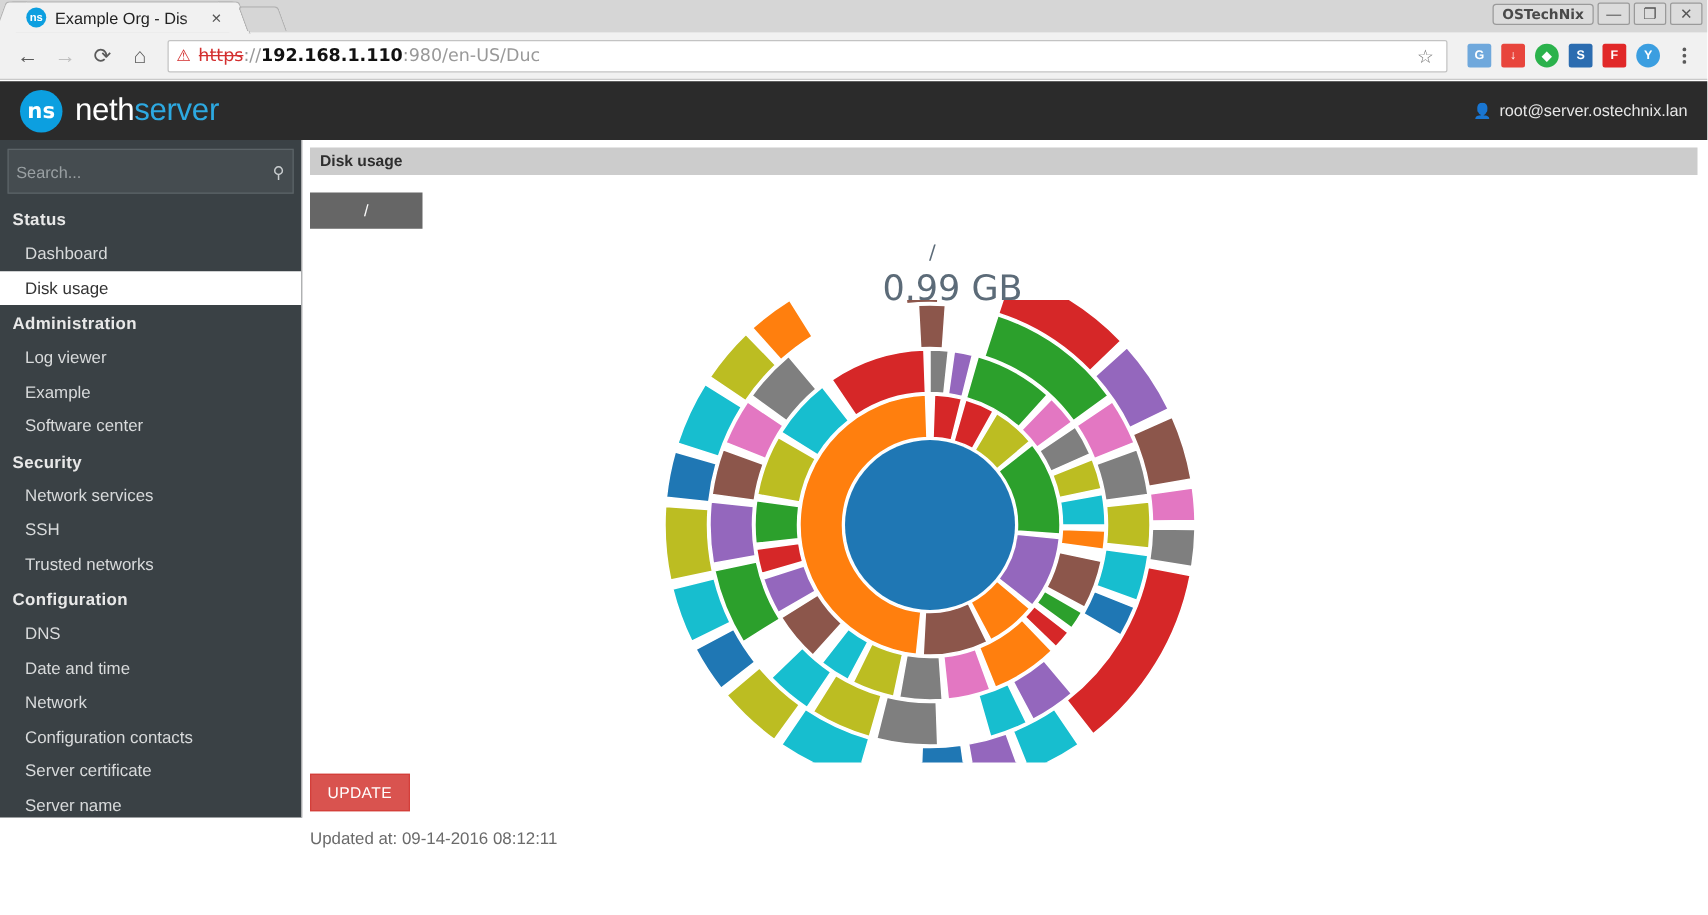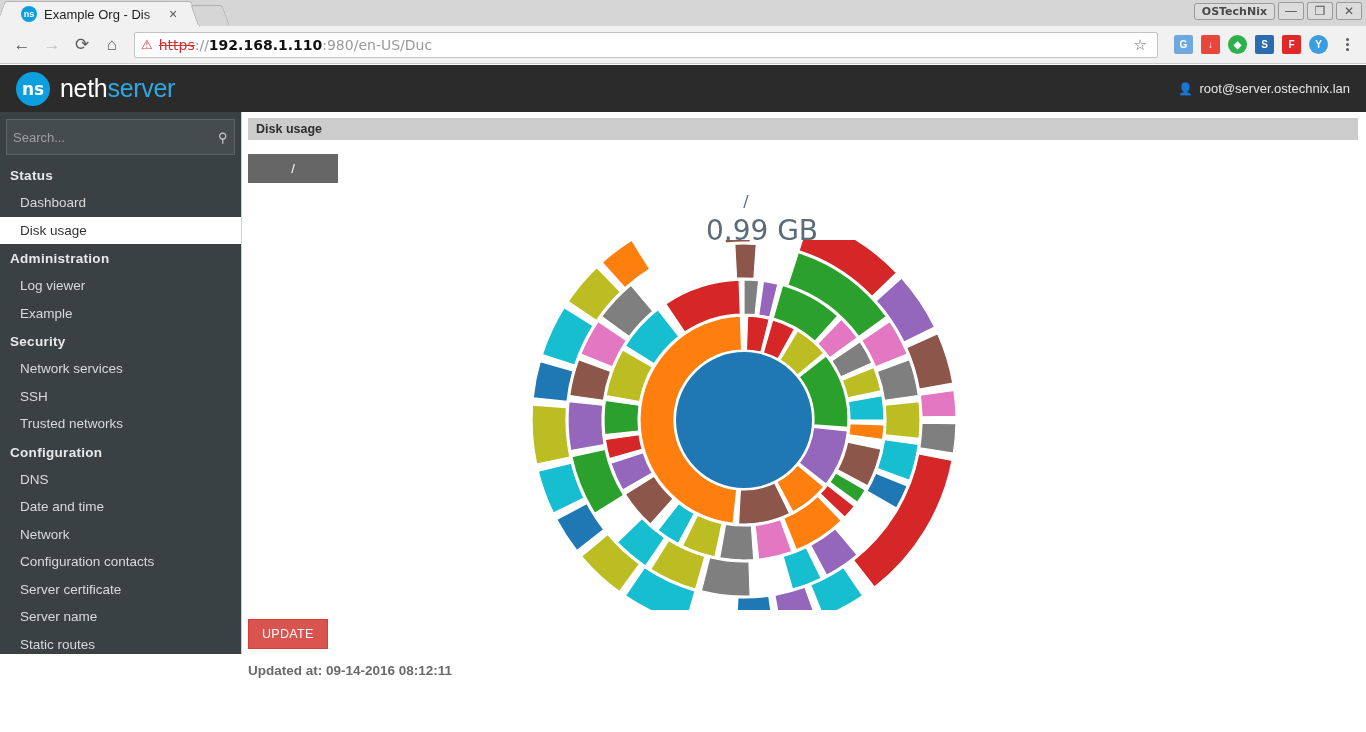--- a/index.html
+++ b/index.html
@@ -173,21 +173,21 @@
   }
   .sunburst { position: absolute; top: 57px; left: 252px; }
 
   .update-row { padding: 6px 0 0 6px; }
   .btn-update {
     background: #d9534f; border: 1px solid #d43f3a; color: #fff;
     font-size: 12.5px; padding: 7px 13px; cursor: pointer;
     letter-spacing: 0.3px;
   }
   .updated-at {
-    padding: 14px 0 0 6px; font-size: 13.5px; font-weight: bold; color: #6a6a6a;
+    padding: 14px 0 0 6px; font-size: 13.5px; font-weight: normal; color: #6a6a6a;
   }
 </style>
 </head>
 <body>
 
 <div class="browser">
 
   <div class="titlebar">
     <div class="tabstrip">
       <div class="tab">
@@ -255,20 +255,21 @@
           </div>
         </div>
 
         <div class="nav-group-title">Status</div>
         <div class="nav-item">Dashboard</div>
         <div class="nav-item active">Disk usage</div>
 
         <div class="nav-group-title">Administration</div>
         <div class="nav-item">Log viewer</div>
         <div class="nav-item">Example</div>
+        <div class="nav-item">Software center</div>
 
         <div class="nav-group-title">Security</div>
         <div class="nav-item">Network services</div>
         <div class="nav-item">SSH</div>
         <div class="nav-item">Trusted networks</div>
 
         <div class="nav-group-title">Configuration</div>
         <div class="nav-item">DNS</div>
         <div class="nav-item">Date and time</div>
         <div class="nav-item">Network</div>

